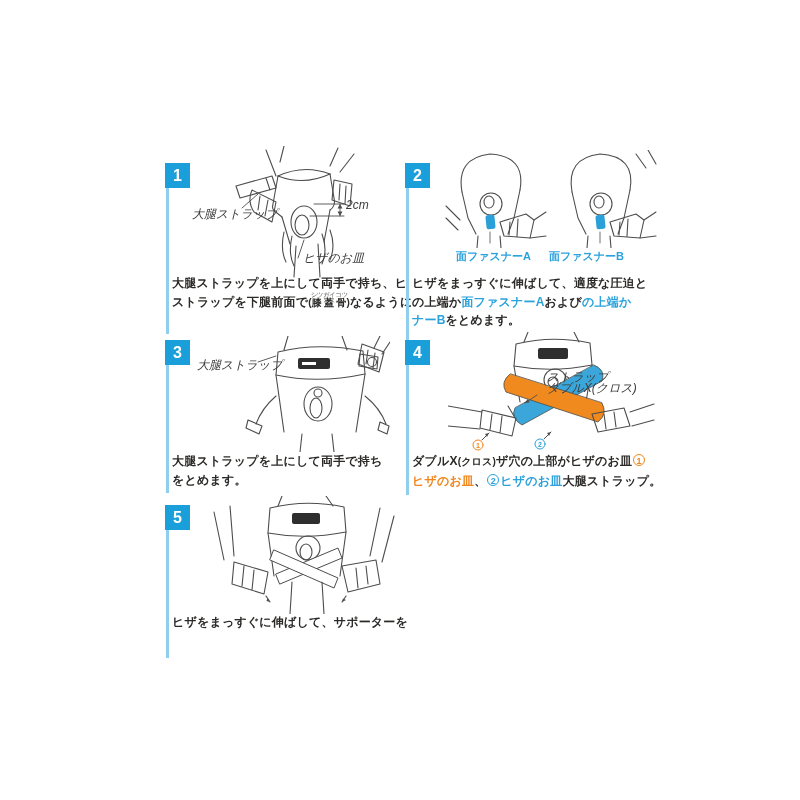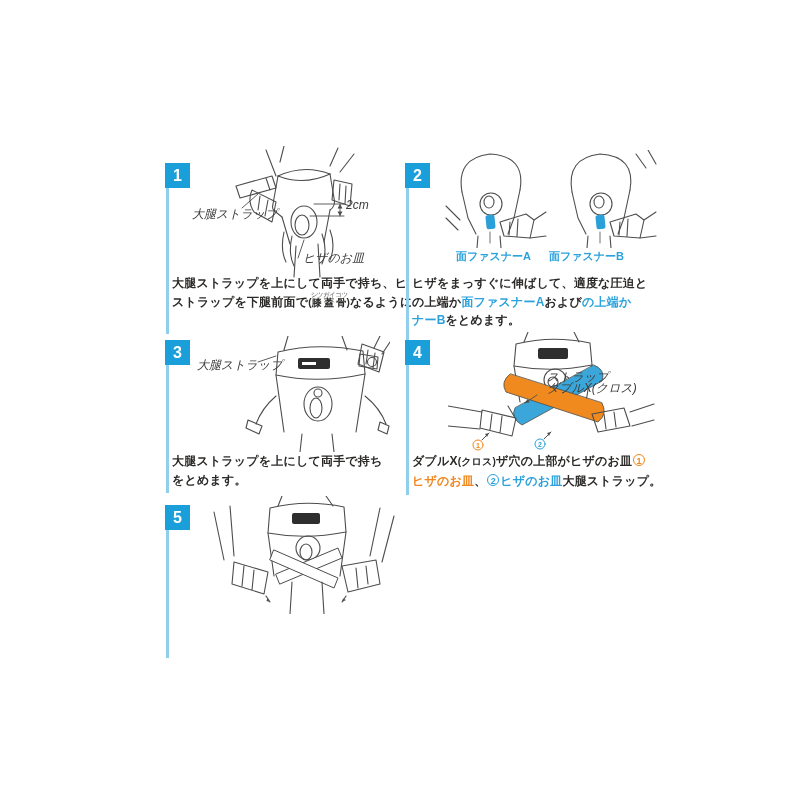--- a/index.html
+++ b/index.html
@@ -241,16 +241,16 @@
         <g>
           <path d="M170,12 L160,60 M184,20 L172,66"></path>
           <path d="M132,70 L166,64 L170,88 L138,96 Z M146,72 L148,92 M156,70 L158,88"></path>
           <path d="M136,100 L132,106"></path>
           <path d="M132,106 l1,-3.5 l3,1.5 Z" style="fill:var(--line-art);stroke:none"></path>
         </g>
         <path d="M82,86 L80,118 M112,86 L114,118"></path>
       </g>
     </svg>
 
-    <div class="body-text" style="left:172px;top:613px"><br></div>
+    <div class="body-text" style="left:172px;top:613px"><span>ヒザをまっすぐに伸ばして、サポーターを</span><br></div>
   </div>
 
 </div>
 
 </body></html>

